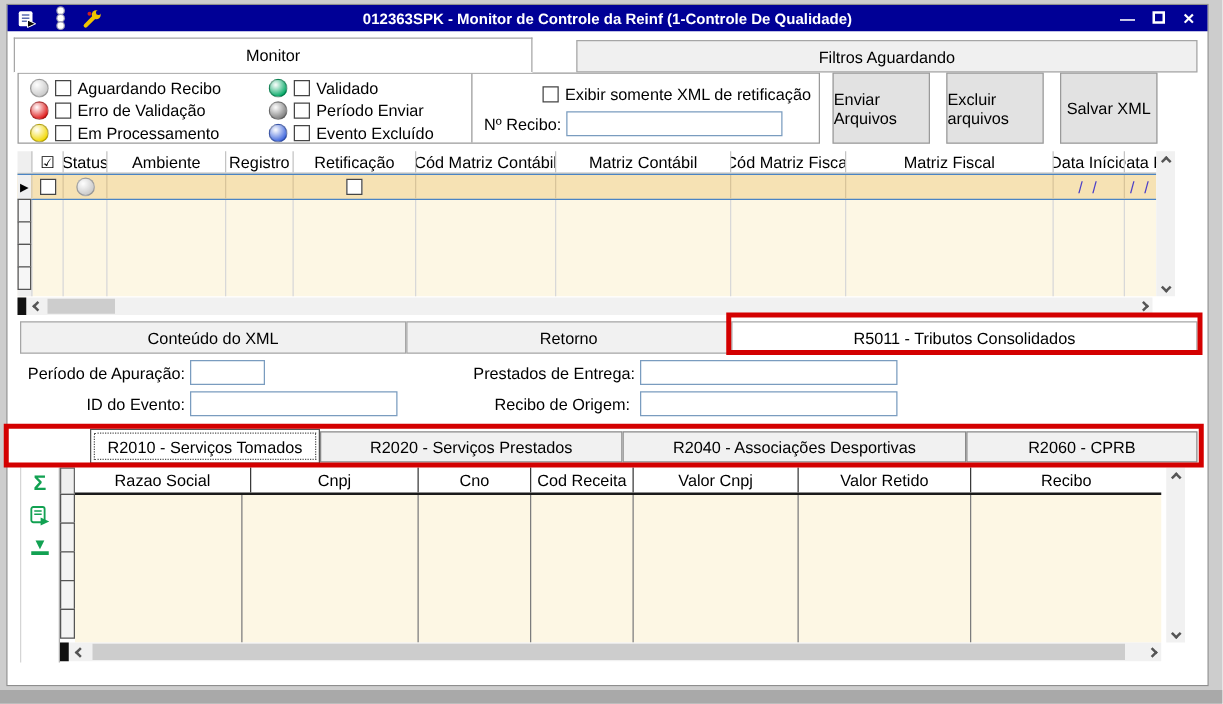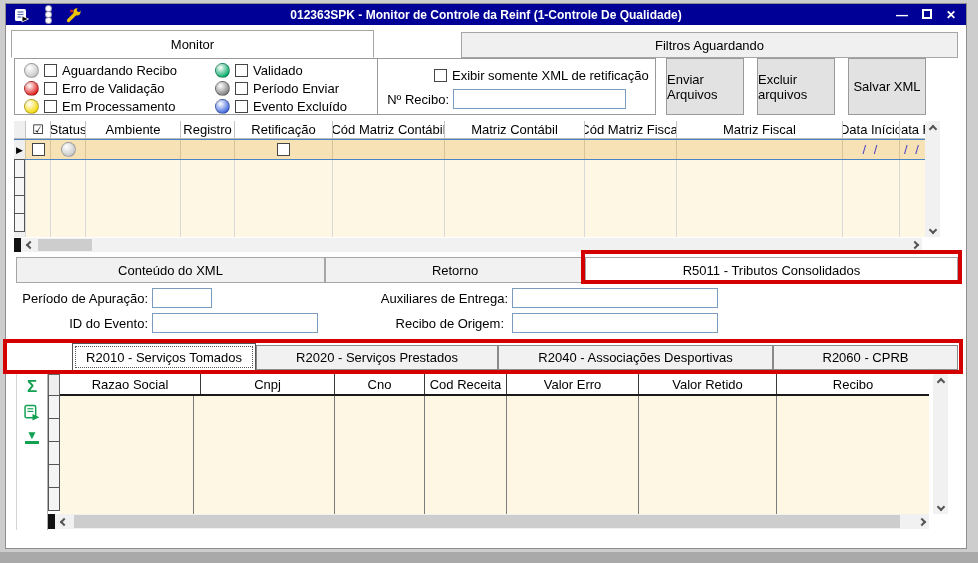--- a/index.html
+++ b/index.html
@@ -17,21 +17,21 @@
   .tb-controls span { cursor:default; }
   .maxbox { display:inline-block; width:10px; height:10px; border:2px solid #fff; margin-top:1px; }
 
   
   .tl { width:12px; height:17px; display:flex; flex-direction:column; align-items:center; justify-content:space-between; }
   .tl i { width:5px; height:5px; border-radius:50%; background:#fff; box-shadow:0 0 0 1px #9a9ab8; }
 
   
   .tab { border:1px solid #a6a6a6; display:flex; align-items:center; justify-content:center; background:#f0f0f0; }
   .tab.active { background:#fff; border-bottom:1px solid #fff; z-index:2; }
-  .tab-monitor { left:11px; top:30px; width:363px; height:28px; }
+  .tab-monitor { left:11px; top:30px; width:415px; height:28px; }
   .tab-filtros { left:461px; top:32px; width:497px; height:26px; }
 
   
   .legend-box { left:14px; top:58px; width:642px; height:57px; border:1px solid #9a9a9a; background:#fff; }
   .leg-col { position:absolute; top:3px; display:flex; flex-direction:column; gap:2px; }
   .leg-item { display:flex; align-items:center; gap:5px; height:16px; }
   .ball { width:15px; height:15px; border-radius:50%; border:1px solid rgba(0,0,0,.25); flex:0 0 auto; }
   .cb { width:13px; height:13px; border:1px solid #454545; background:#fff; flex:0 0 auto; display:inline-block; }
   .leg-divider { position:absolute; left:362px; top:0; bottom:0; width:1px; background:#9a9a9a; }
   .exibir { position:absolute; left:419px; top:9px; display:flex; align-items:center; gap:5px; }
@@ -286,21 +286,21 @@
   </div>
 <div class="abs dtab white" style="left:585px; width:373px;">
     <span>R5011 - Tributos Consolidados</span>
   </div>
 <div class="abs redbox" style="left:581px; top:250px; width:381px; height:34px;"></div>
 
 <div class="flabel" style="left:20px; top:291px; width:128px;">Período de Apuração:</div>
 <input class="field fin" style="left: 152px; top: 288px; width: 60px; height: 20px;" value="">
 <div class="flabel" style="left:20px; top:316px; width:128px;">ID do Evento:</div>
 <input class="field fin" style="left: 152px; top: 313px; width: 166px; height: 20px;" value="">
-<div class="flabel" style="left:370px; top:291px; width:138px;">Auxiliares de Entrega:</div>
+<div class="flabel" style="left:370px; top:291px; width:138px;">Prestados de Entrega:</div>
 <input class="field fin" style="left: 512px; top: 288px; width: 206px; height: 20px;" value="">
 <div class="flabel" style="left:366px; top:316px; width:138px;">Recibo de Origem:</div>
 <input class="field fin" style="left: 512px; top: 313px; width: 206px; height: 20px;" value="">
 
 <div class="abs etab active" style="left:72px; width:184px;">
     <span>R2010 - Serviços Tomados</span>
   </div>
 <div class="abs etab" style="left:256px; width:242px;">
     <span>R2020 - Serviços Prestados</span>
   </div>
@@ -334,21 +334,21 @@
   <div class="c"></div>
   <div class="c"></div>
   <div class="c"></div>
 </div>
 
 <div class="abs g2-header">
   <div class="hc d1">Razao Social</div>
   <div class="hc d0">Cnpj</div>
   <div class="hc d2">Cno</div>
   <div class="hc d3">Cod Receita</div>
-  <div class="hc d4">Valor Erro</div>
+  <div class="hc d4">Valor Cnpj</div>
   <div class="hc d5">Valor Retido</div>
   <div class="hc d6">Recibo</div>
 </div>
 
 <div class="abs g2-body">
   <div class="bc d0"></div>
     <div class="bc d1"></div>
     <div class="bc d2"></div>
     <div class="bc d3"></div>
   <div class="bc d4"></div>

